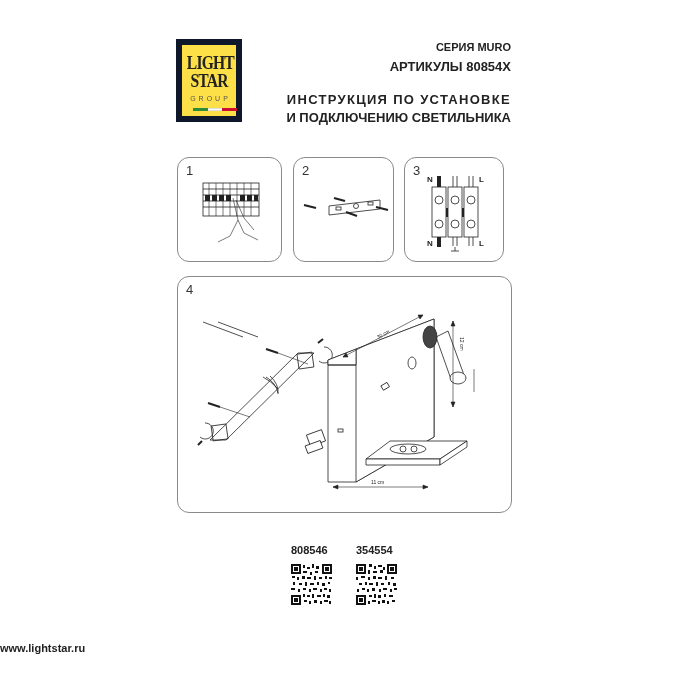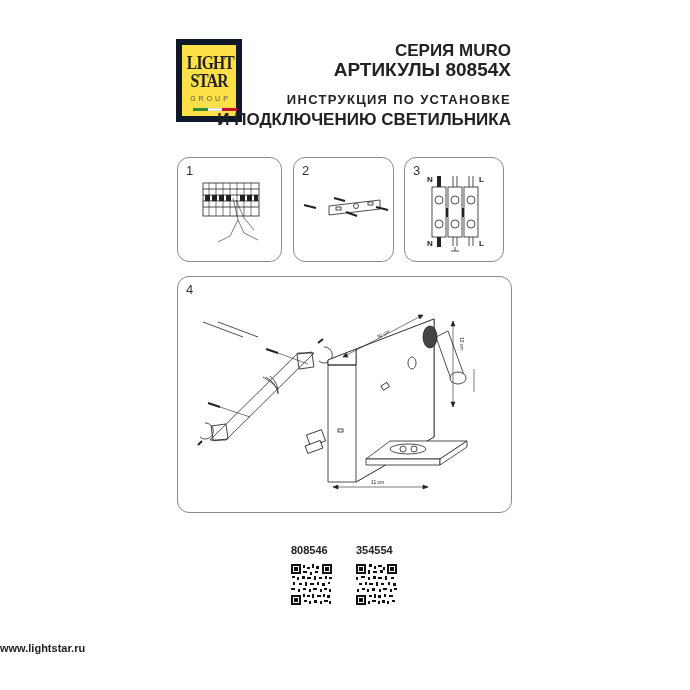--- a/index.html
+++ b/index.html
@@ -6,24 +6,24 @@
   body { width: 690px; height: 690px; background: #ffffff; position: relative; overflow: hidden; font-family: "Liberation Sans", sans-serif; color: #1a1a1a; }
   .abs { position: absolute; }
   .logo { left: 176px; top: 39px; width: 66px; height: 83px; border: 6px solid #0f172a; box-sizing: border-box; background: #fde047; }
   .logo .l1, .logo .l2 { position: absolute; left: 0; width: 100%; text-align: center; font-family: "Liberation Serif", serif; font-weight: bold; font-size: 19px; line-height: 17px; letter-spacing: -1px; color: #222; transform: scaleX(0.82); }
   .logo .l1 { top: 9px; }
   .logo .l2 { top: 27px; }
   .logo .l3 { position: absolute; left: 0; width: 100%; top: 50px; text-align: center; font-size: 7px; letter-spacing: 3px; color: #555; padding-left: 3px; box-sizing: border-box; }
   .logo .flag { position: absolute; left: 11px; top: 63px; width: 44px; height: 3px; display: flex; }
   .logo .flag span { flex: 1; }
   .hdr { right: 179px; text-align: right; font-weight: bold; color: #222; white-space: nowrap; }
-  .h1 { top: 41px; font-size: 17px; margin-left: 14px; }
-  .h2 { top: 59px; font-size: 19px; }
+  .h1 { top: 41px; font-size: 11px; margin-left: 14px; }
+  .h2 { top: 59px; font-size: 13px; }
   .h3 { top: 92px; font-size: 13px; letter-spacing: 1.3px; margin-left: 31px; }
-  .h4 { top: 110px; font-size: 17px; }
+  .h4 { top: 110px; font-size: 13px; }
   .panel { border: 1px solid #8a8a8a; border-radius: 12px; box-sizing: border-box; background: #fff; }
   .pnum { position: absolute; left: 8px; top: 5px; font-size: 13px; color: #333; }
   .panel svg { position: absolute; left: 0; top: 0; }
   .code { font-weight: bold; font-size: 11px; color: #222; }
   .qr { width: 41px; height: 41px; }
   .url { left: 0; width: 690px; top: 642px; font-weight: bold; font-size: 11px; color: #222; }
 </style>
 </head>
 <body>
 

